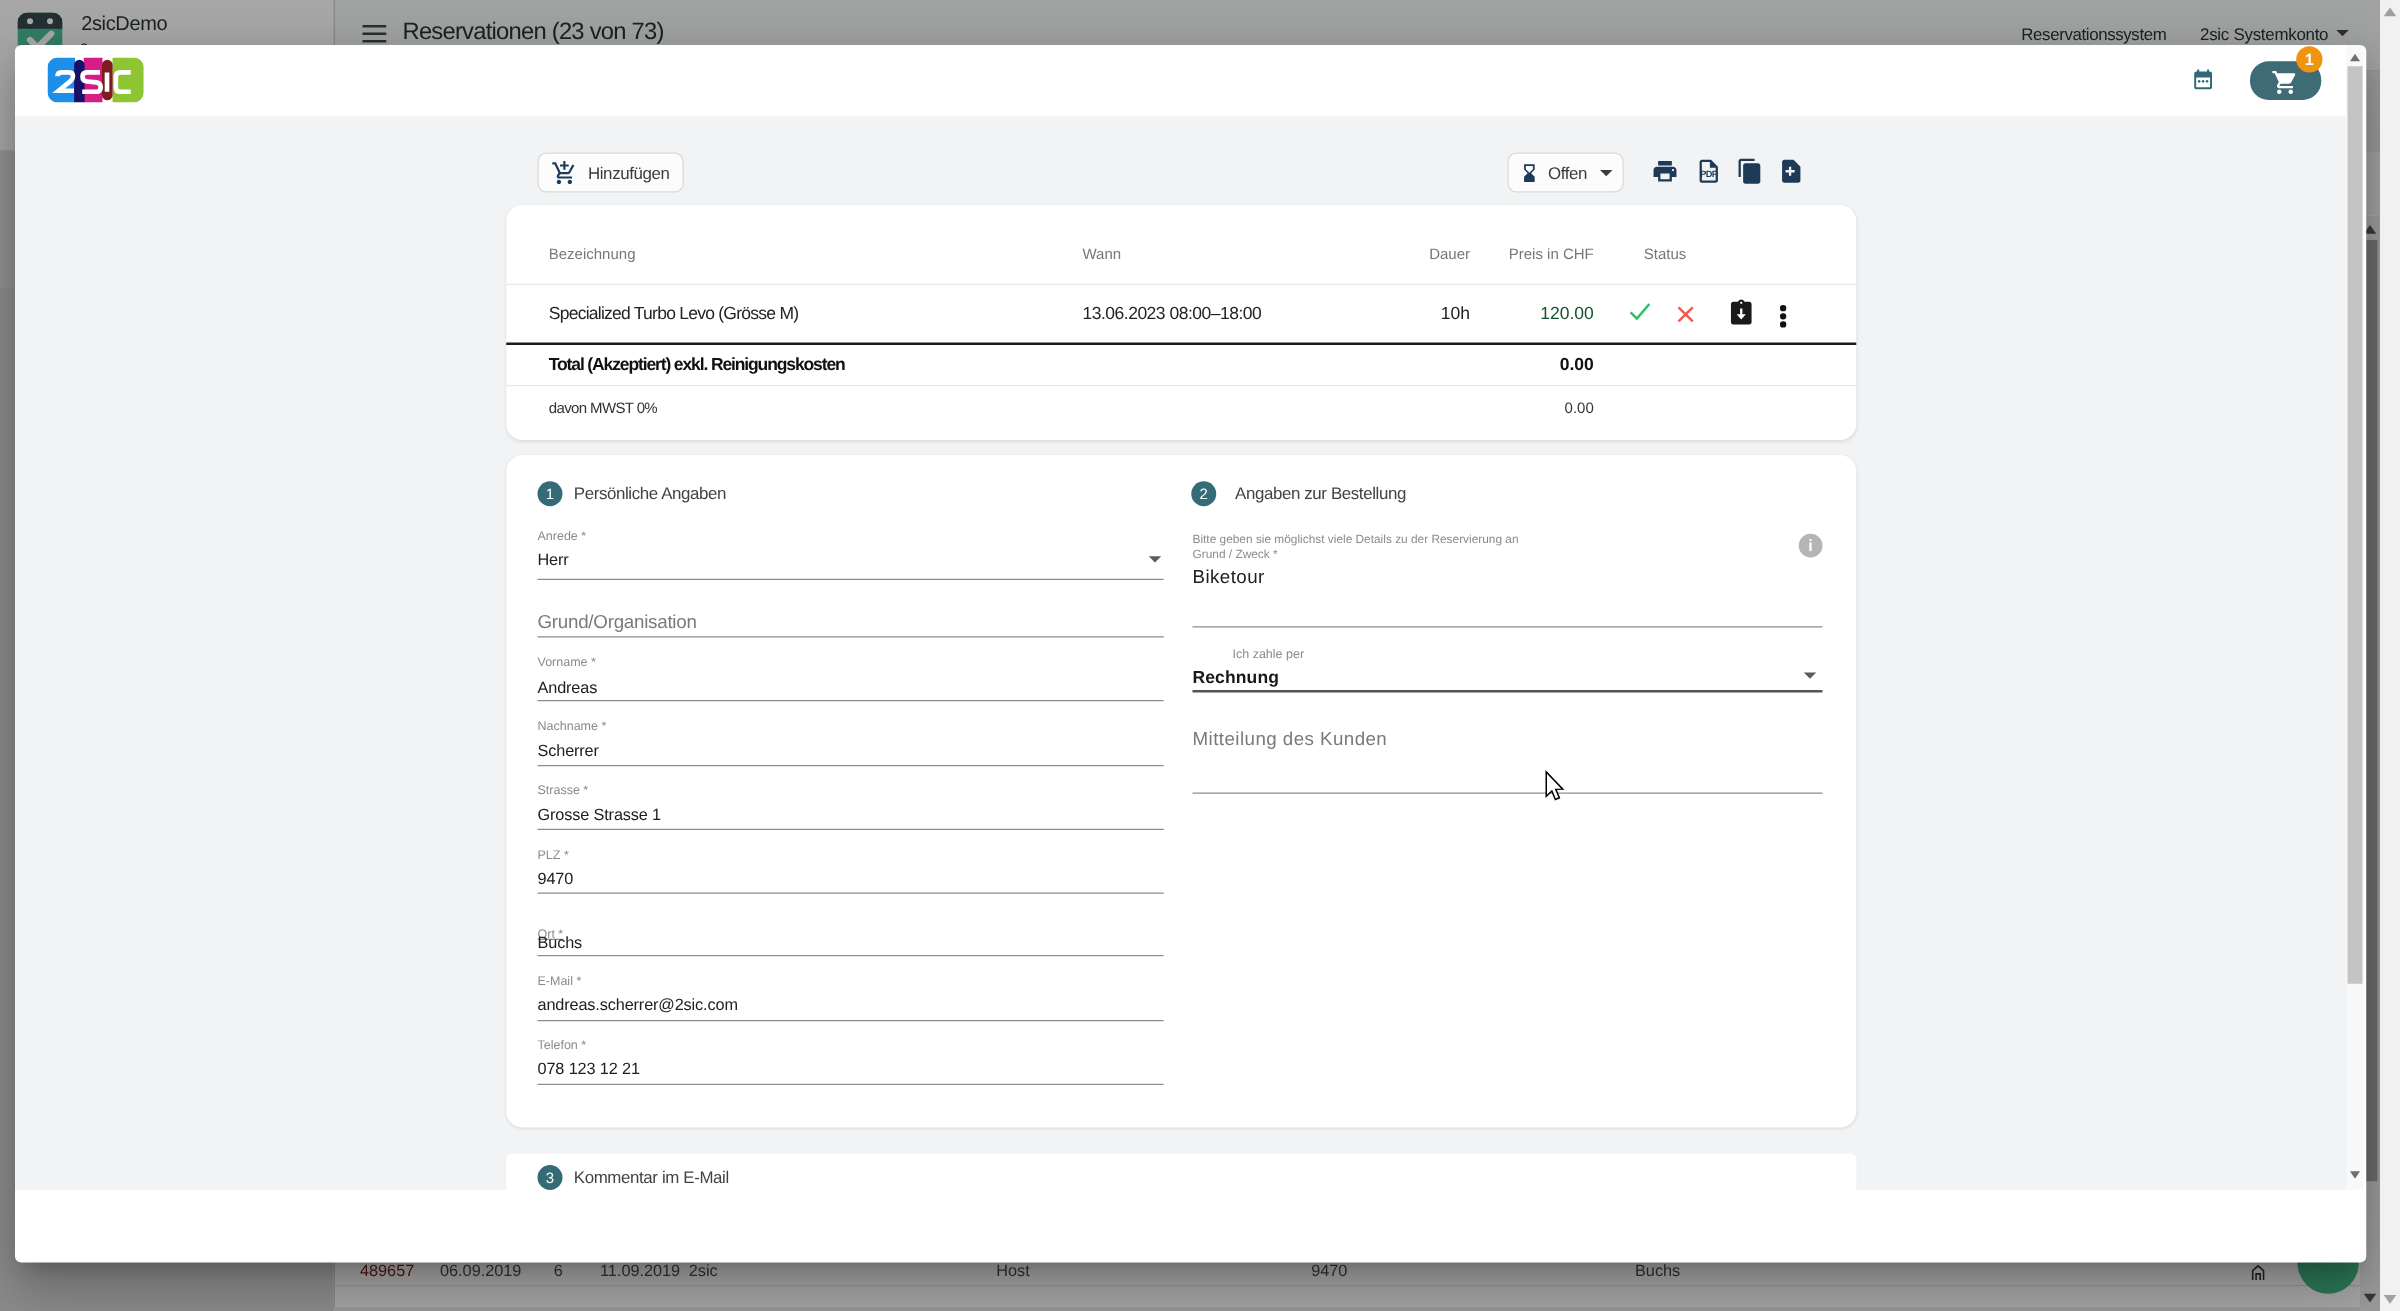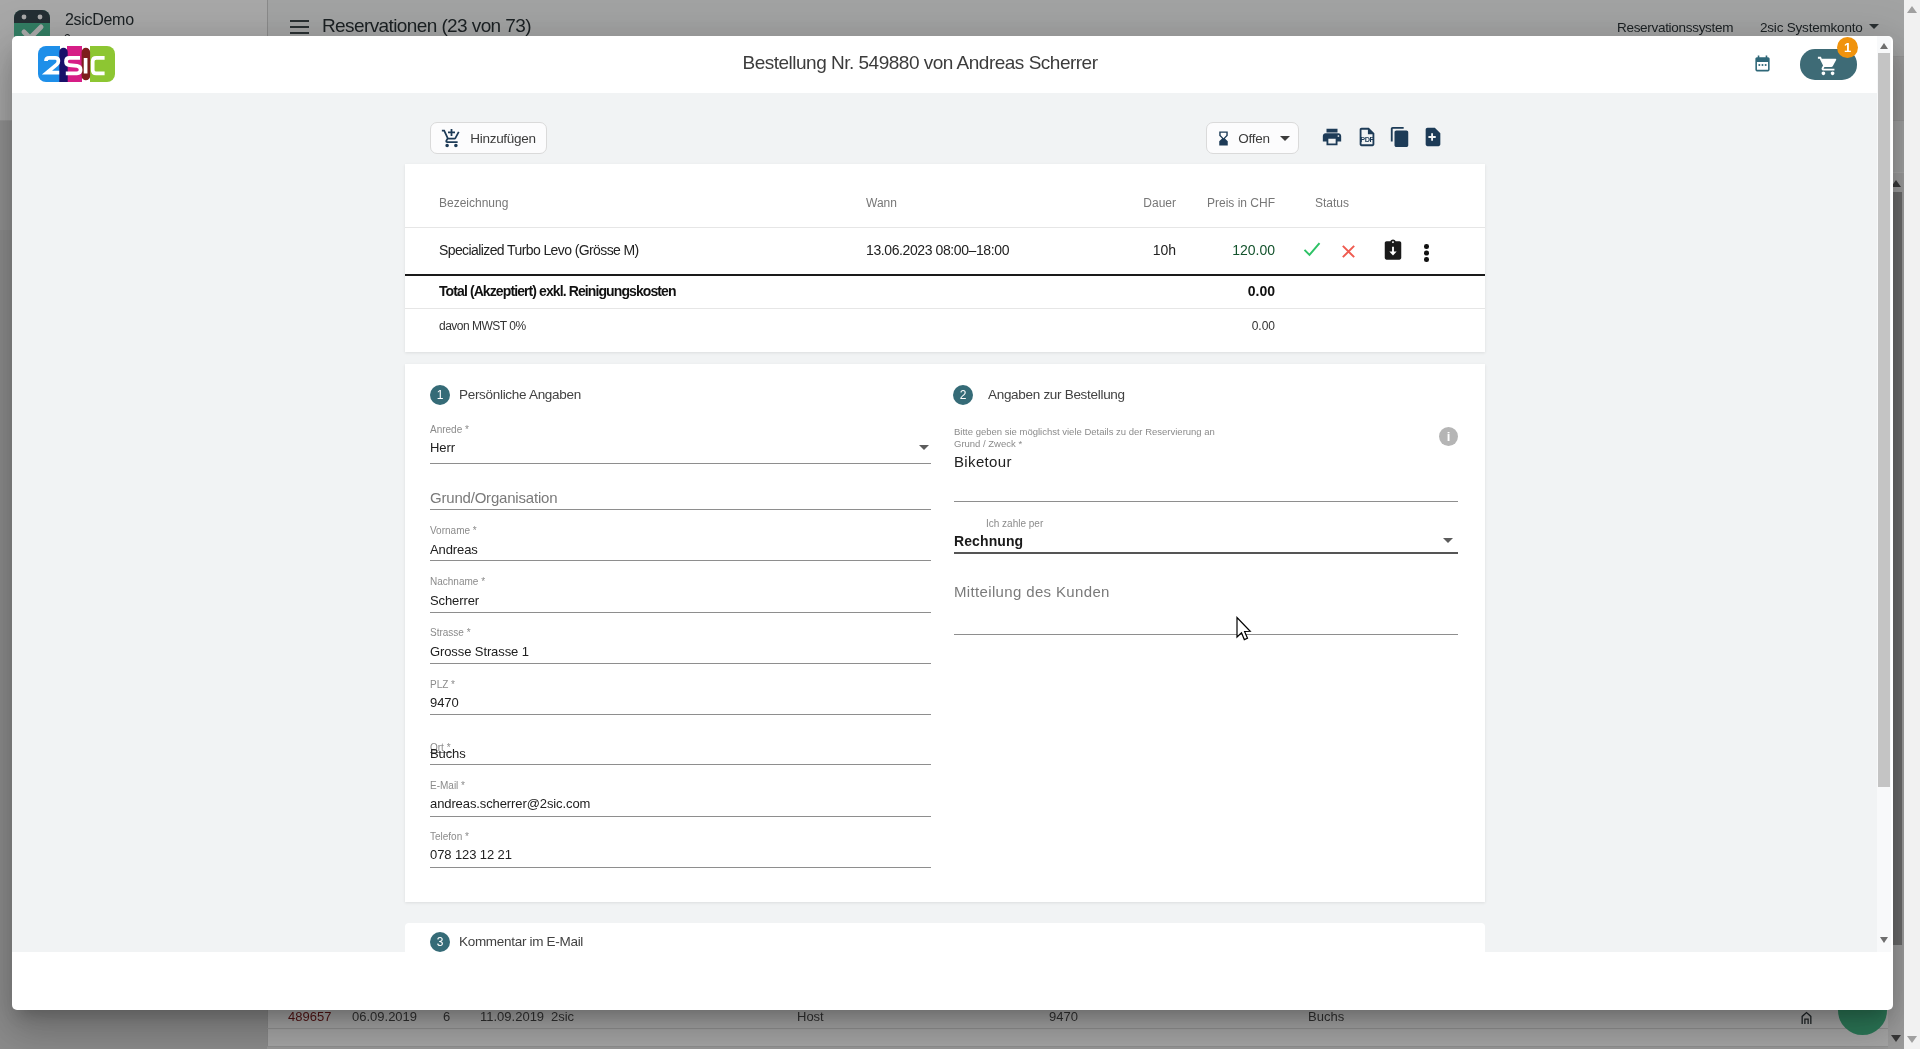--- a/index.html
+++ b/index.html
@@ -13,21 +13,21 @@
   #sidebar .b2 { position:absolute; left:0; top:120px; width:267px; height:110px; background:#dcdcdc; }
   .bgtxt { color:#2b3337; }
   #overlay { position:absolute; left:0; top:0; width:1904px; height:1049px; background:rgba(0,0,0,0.335); }
   
   #osb { position:absolute; left:1904px; top:0; width:16px; height:1049px; background:#f1f1f1; z-index:30; }
   .arr { width:0; height:0; position:absolute; }
   
   #modal { position:absolute; left:12px; top:36px; width:1881px; height:974px; background:#fff; border-radius:5px;
            box-shadow:0 11px 15px -7px rgba(0,0,0,.2),0 24px 38px 3px rgba(0,0,0,.14),0 9px 46px 8px rgba(0,0,0,.12); }
   #mcontent { position:absolute; left:0; top:57px; width:1867px; height:859px; background:#f1f3f4; }
-  .card { position:absolute; background:#fff; border-radius:0; box-shadow:0 1px 3px rgba(0,0,0,.09); }
+  .card { position:absolute; background:#fff; border-radius:13px; box-shadow:0 1px 3px rgba(0,0,0,.09); }
   .btn { position:absolute; height:32px; background:#fcfcfd; border:1px solid #dadada; border-radius:7px;
          display:flex; align-items:center; justify-content:center; color:#3c3c3c; font-size:13.5px; letter-spacing:-0.3px; }
   .lbl { position:absolute; font-size:10px; color:#8b8b8b; letter-spacing:0; }
   .val { position:absolute; font-size:13px; color:#202020; letter-spacing:-0.1px; }
   .ul  { position:absolute; height:1px; background:#8e8e8e; }
   .circ { position:absolute; width:20px; height:20px; border-radius:50%; background:#356b77; color:#fff;
           font-size:12px; display:flex; align-items:center; justify-content:center; }
   .sect { position:absolute; font-size:13.5px; color:#424242; letter-spacing:-0.3px; }
   .caret { position:absolute; width:0; height:0; border-left:5px solid transparent; border-right:5px solid transparent; border-top:5px solid #5c5c5c; }
 </style>
@@ -110,21 +110,20 @@
       <path d="M21.3 6 a4.2 4.2 0 0 1 8.4 0 V36 H21.3 Z" fill="#191069"></path>
       <path d="M43.6 6 a4.2 4.2 0 0 1 8.5 0 V30 a4.2 4.2 0 0 1 -8.5 0 Z" fill="#7d1d1d"></path>
       <g fill="none" stroke="#fff" stroke-width="3.7">
         <path d="M8 15 Q8 11.9 11.2 11.9 H17.1 Q20.4 11.9 20.4 15 Q20.4 17.2 18.6 18.7 L9 26.6 H21.2"></path>
         <path d="M42 11.9 H31.5 Q28 11.9 28 15.4 Q28 18.8 31.5 19.2 L39 19.9 Q42.6 20.4 42.6 23.8 Q42.6 27.4 39 27.4 H27.8"></path>
         <path d="M47.6 11.9 V27.4"></path>
         <path d="M66.6 11.9 H58.2 Q54.7 11.9 54.7 15.4 V23.9 Q54.7 27.4 58.2 27.4 H66.6"></path>
       </g>
     </g>
   </svg>
-  <div class="abs" style="left:0;top:16px;width:1816px;text-align:center;font-size:19px;letter-spacing:-0.5px;color:#3c3c3c;">Bestellung Nr. 549880 von Andreas Scherrer</div>
 
   <svg class="abs" style="left:1741px;top:18px" width="19" height="19" viewBox="0 0 24 24">
     <path fill="#2f6879" d="M19 4h-1V2h-2v2H8V2H6v2H5c-1.1 0-2 .9-2 2v14c0 1.1.9 2 2 2h14c1.1 0 2-.9 2-2V6c0-1.1-.9-2-2-2zm0 16H5V10h14v10z"></path>
     <circle cx="8" cy="14" r="1.3" fill="#2f6879"></circle>
       <circle cx="12" cy="14" r="1.3" fill="#2f6879"></circle>
       <circle cx="16" cy="14" r="1.3" fill="#2f6879"></circle>
   </svg>
 
   <div class="abs" style="left:1788px;top:13px;width:57px;height:31px;border-radius:15px;background:#3e6b76;"></div>
   <svg class="abs" style="left:1805px;top:19px" width="22" height="22" viewBox="0 0 24 24">

